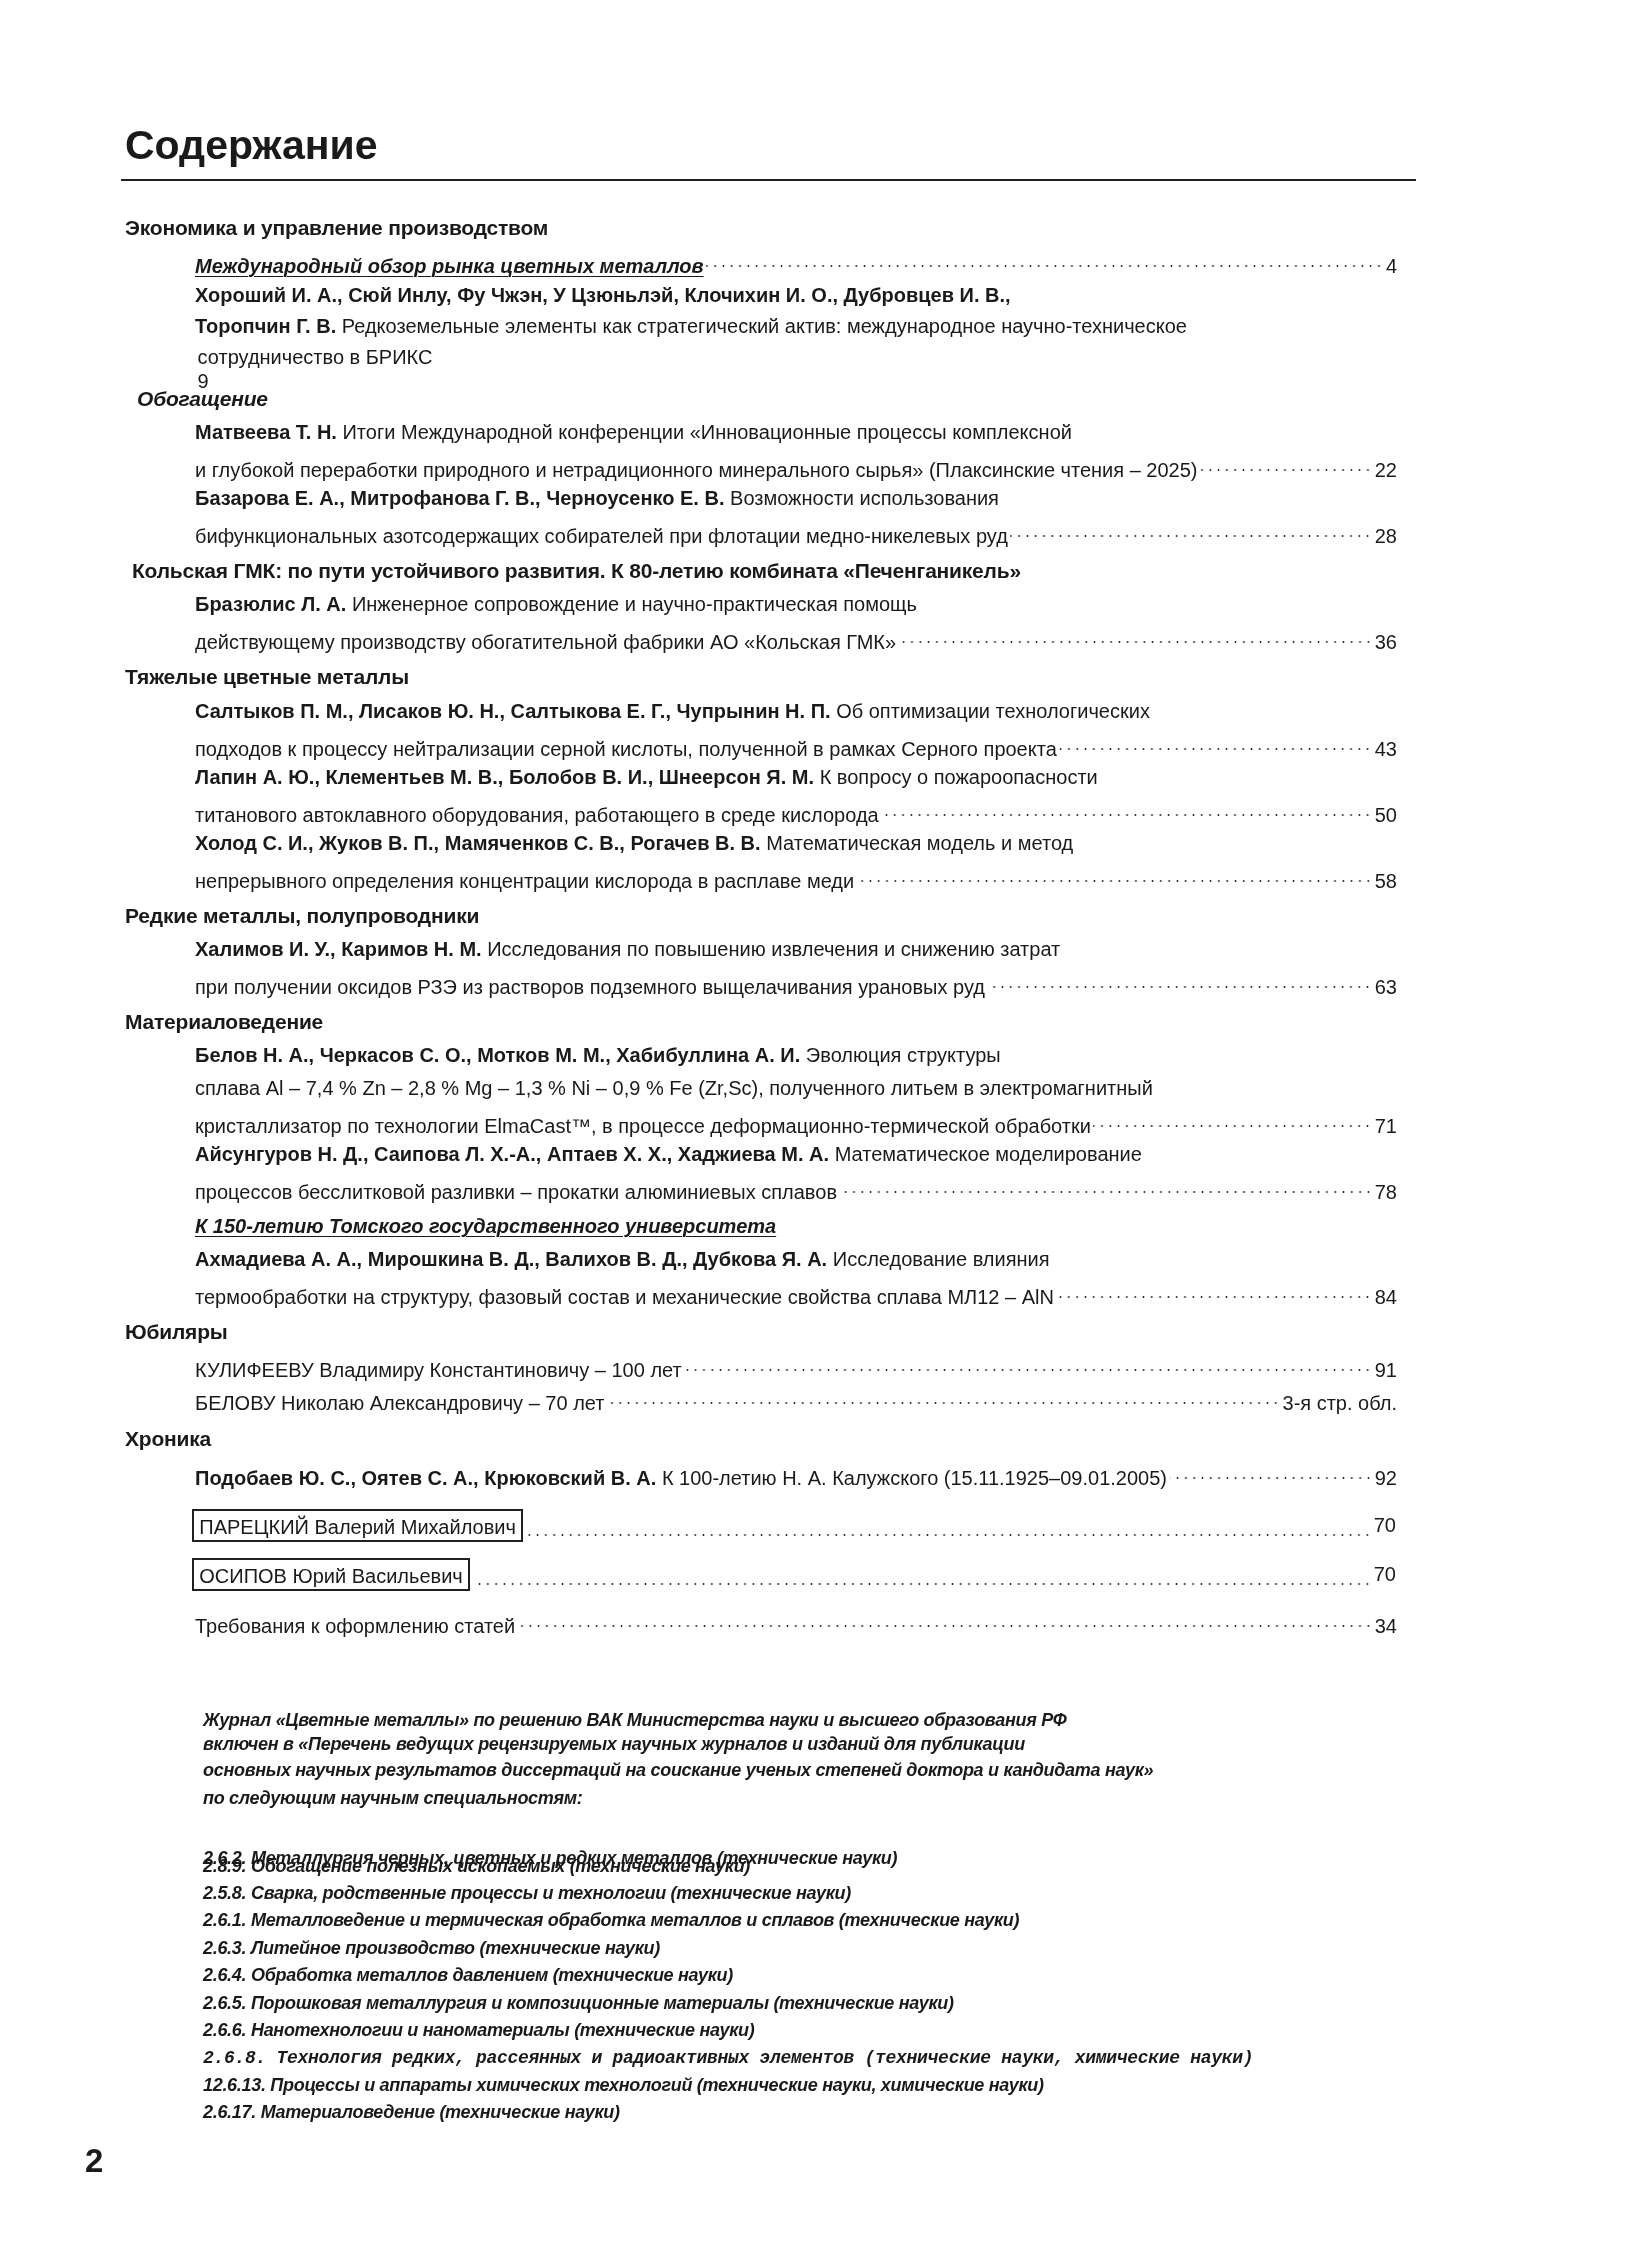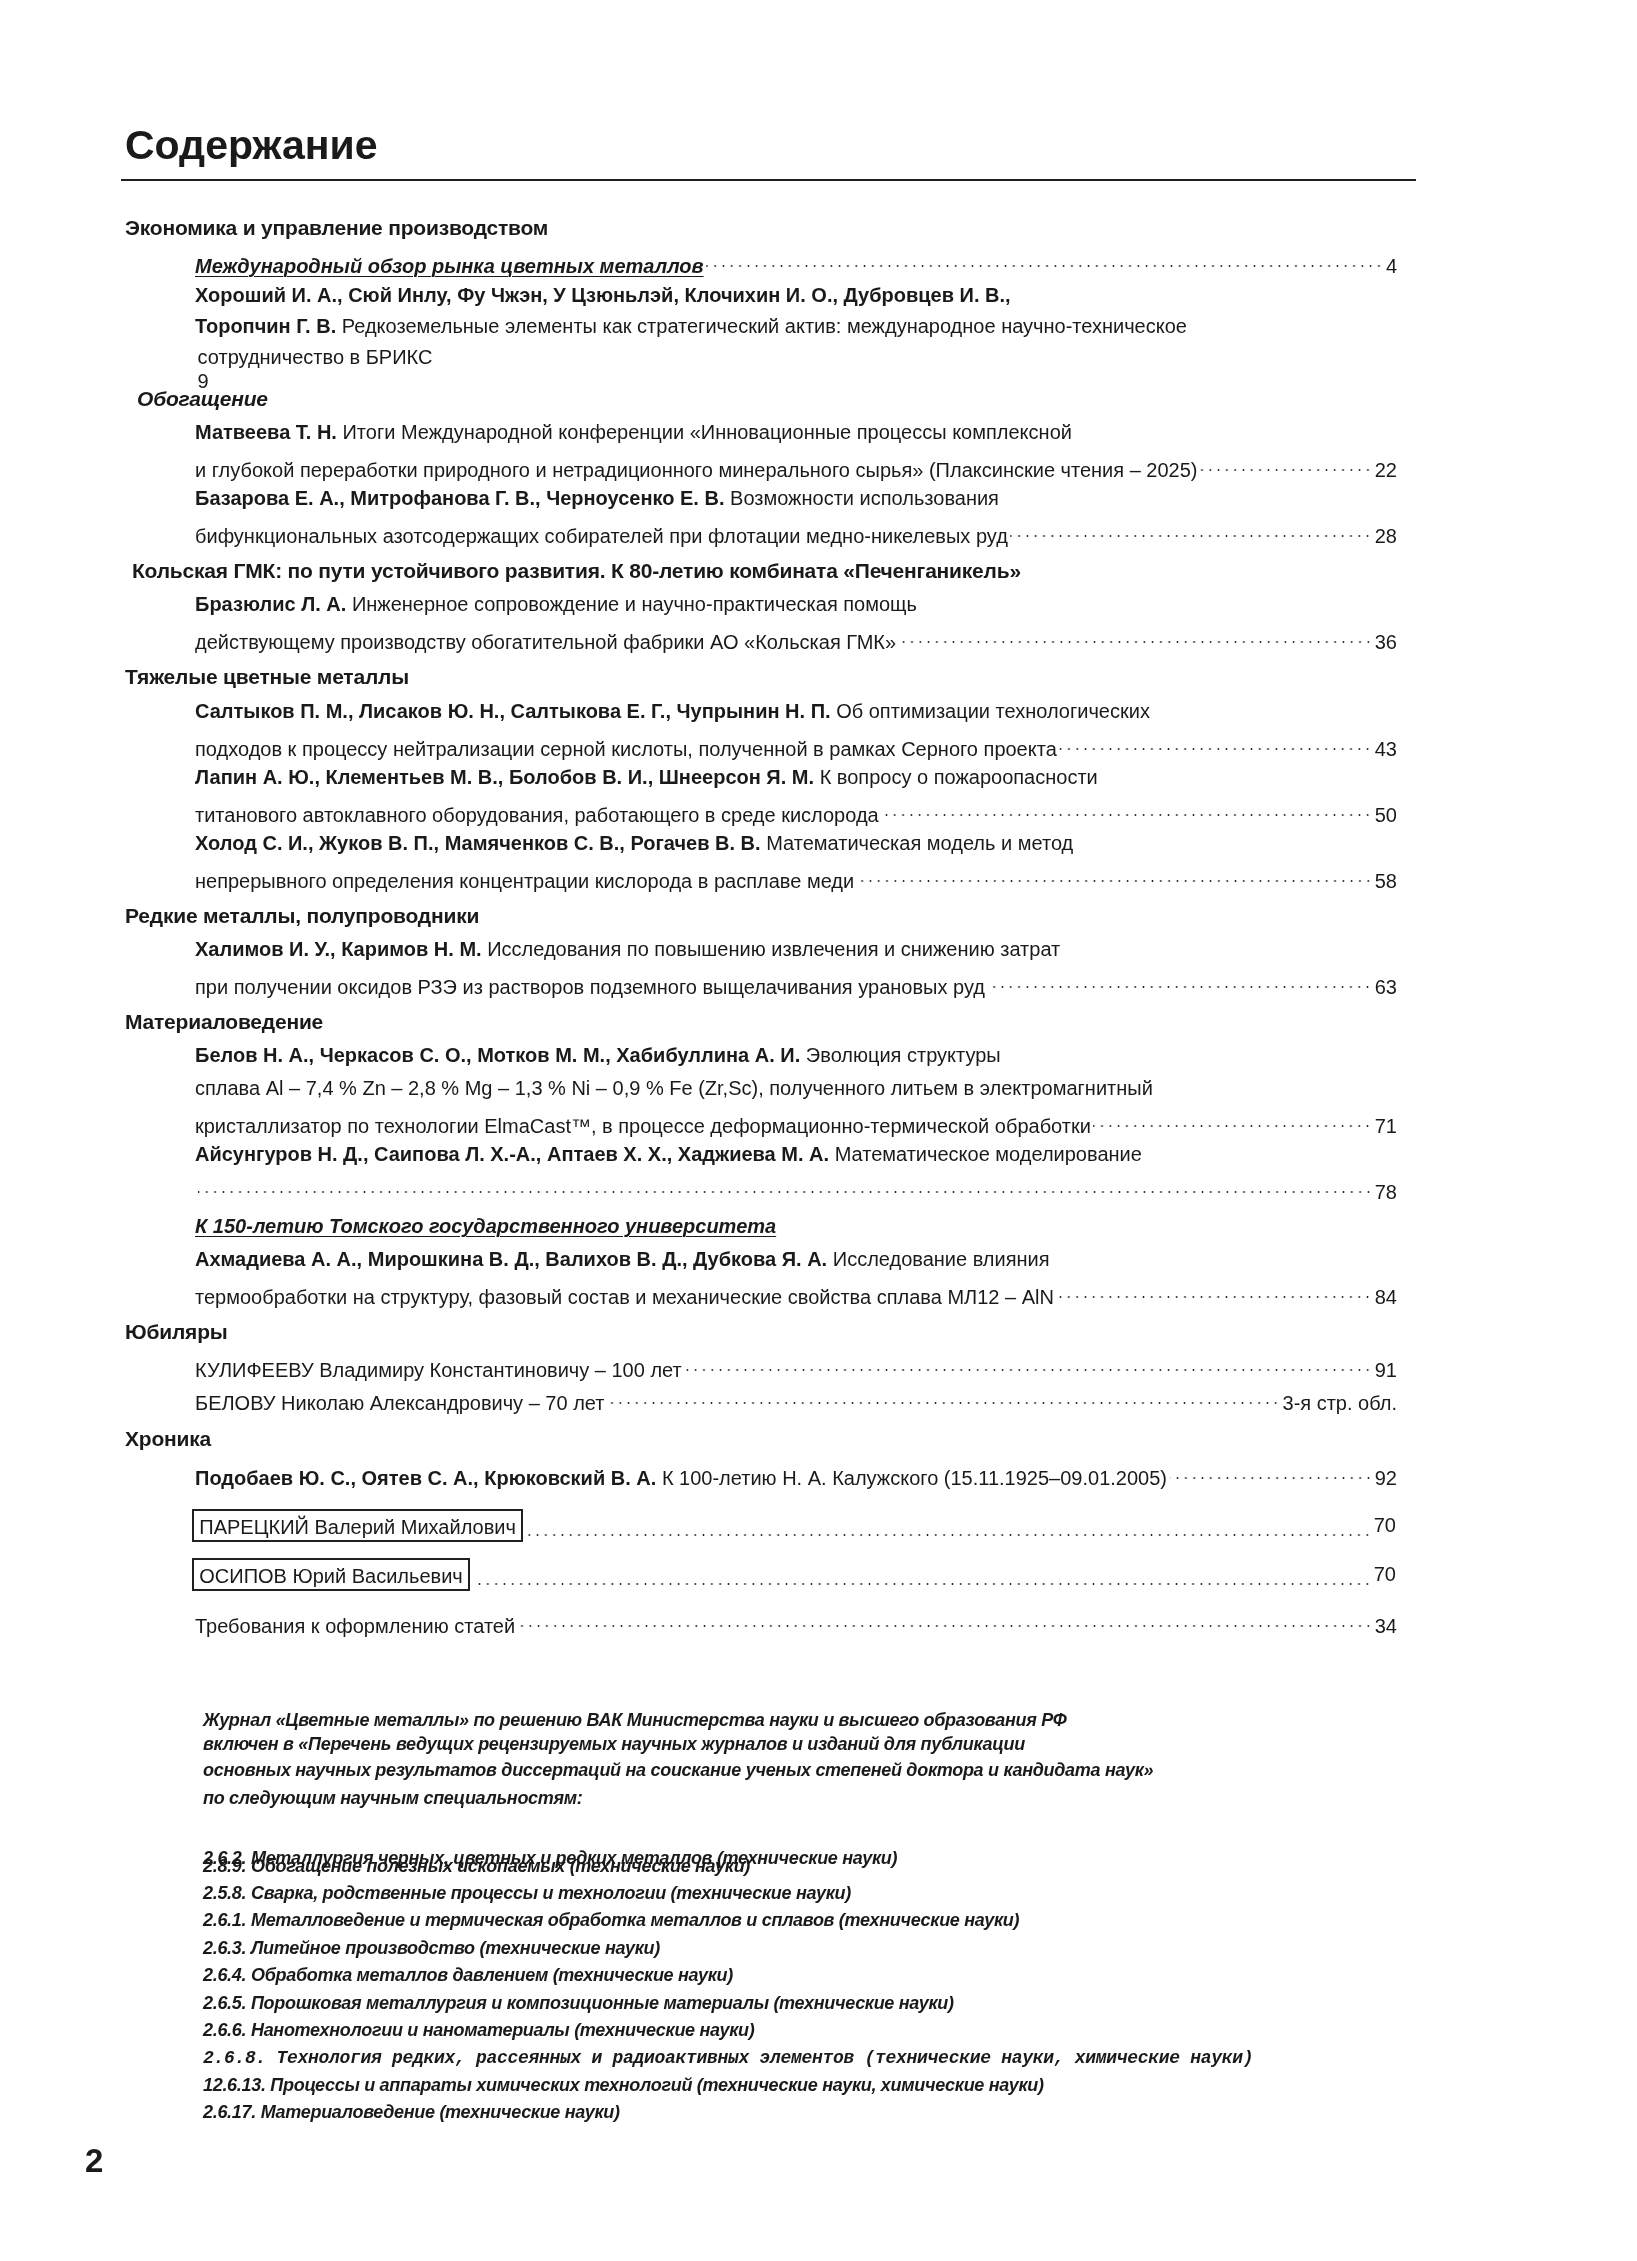--- a/index.html
+++ b/index.html
@@ -95,20 +95,21 @@
 <div class="line sec" style="left:125px; top:1010px;">Материаловедение</div>
 <div class="line" style="left:195px; top:1043px;"><span class="b">Белов Н. А., Черкасов С. О., Мотков М. М., Хабибуллина А. И.</span> <span>Эволюция структуры</span></div>
 <div class="line" style="left:195px; top:1076px;">сплава Al – 7,4 % Zn – 2,8 % Mg – 1,3 % Ni – 0,9 % Fe (Zr,Sc), полученного литьем в электромагнитный</div>
 <div class="line row" style="left:195px; width:1202px; top:1109px;">
   <span>кристаллизатор по технологии ElmaCast™, в процессе деформационно-термической обработки</span>
   <span class="leader"></span>
   <span class="pg">71</span>
 </div>
 <div class="line" style="left:195px; top:1142px;"><span class="b">Айсунгуров Н. Д., Саипова Л. Х.-А., Аптаев Х. Х., Хаджиева М. А.</span> <span>Математическое моделирование</span></div>
 <div class="line row" style="left:195px; width:1202px; top:1175px;">
+  <span>процессов бесслитковой разливки – прокатки алюминиевых сплавов</span>
   <span class="leader"></span>
   <span class="pg">78</span>
 </div>
 <div class="line" style="left:195px; top:1214px;"><span class="it-u">К 150-летию Томского государственного университета</span></div>
 <div class="line" style="left:195px; top:1247px;"><span class="b">Ахмадиева А. А., Мирошкина В. Д., Валихов В. Д., Дубкова Я. А.</span> <span>Исследование влияния</span></div>
 <div class="line row" style="left:195px; width:1202px; top:1280px;">
   <span>термообработки на структуру, фазовый состав и механические свойства сплава МЛ12 – AlN</span>
   <span class="leader"></span>
   <span class="pg">84</span>
 </div>

